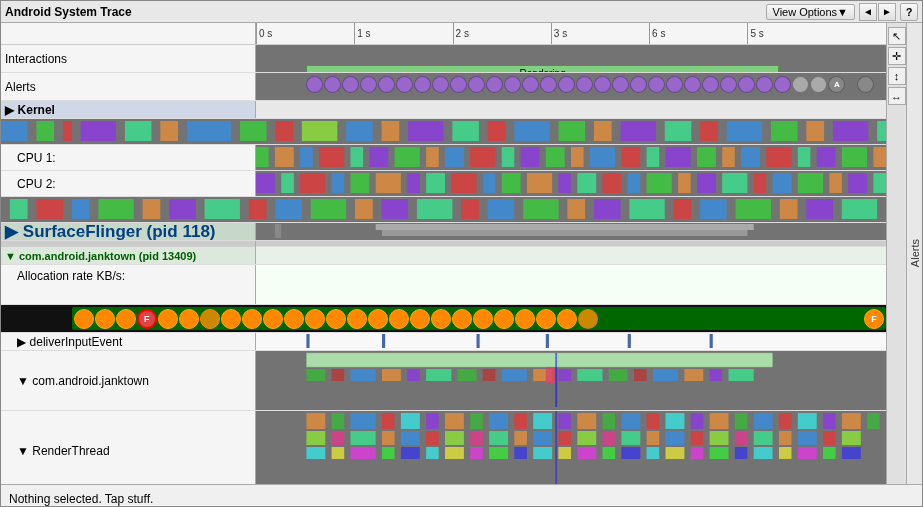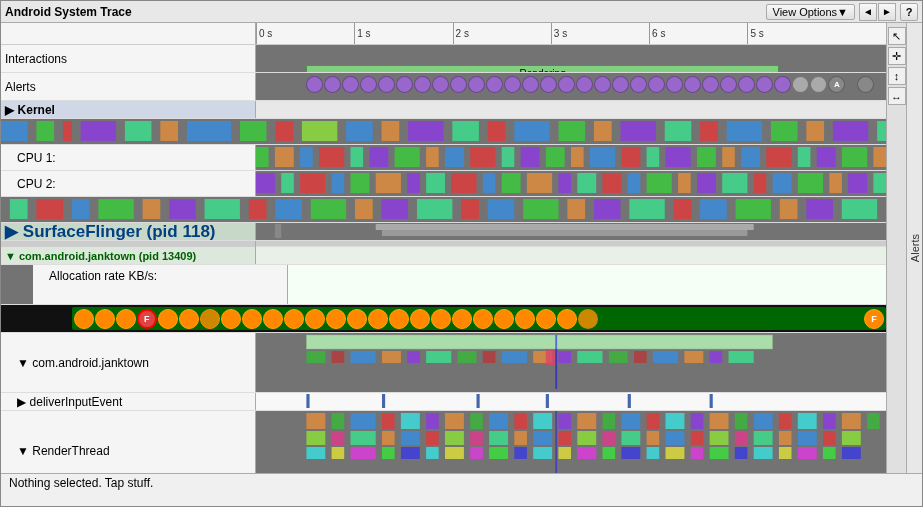--- a/index.html
+++ b/index.html
@@ -37,36 +37,36 @@
     .row-content { flex: 1; position: relative; overflow: hidden; }
 
     
     .row-interactions { height: 28px; }
     .row-alerts { height: 28px; }
     .row-kernel { height: 18px; }
     .row-cpu { height: 26px; }
     .row-surfaceflinger { height: 18px; }
     .row-separator { height: 6px; background: #ccc; }
     .row-janktown { height: 18px; }
-    .row-allocation { height: 40px; padding-left: 32px; }
+    .row-allocation { height: 40px; }
     .row-frames { height: 28px; }
     .row-deliver { height: 18px; }
     .row-android { height: 60px; }
     .row-renderthread { height: 80px; }
 
     
     .track-rendering { position: absolute; top: 20px; height: 16px; background: #80d080; display: flex; align-items: center; justify-content: center; font-size: 10px; color: #000; border: 1px solid #509050; }
     .circle { width: 18px; height: 18px; border-radius: 50%; display: flex; align-items: center; justify-content: center; font-size: 9px; font-weight: bold; border: 1px solid rgba(0,0,0,0.3); }
 
     
     .alerts-sidebar { width: 16px; background: #e8e8e8; border-left: 1px solid #aaa; display: flex; align-items: center; justify-content: center; }
     .alerts-label { writing-mode: vertical-rl; font-size: 11px; color: #333; transform: rotate(180deg); }
 
     
-    .status-bar { height: 22px; background: #f0f0f0; border-top: 1px solid #aaa; display: flex; align-items: flex-end; padding: 16px 8px; font-size: 12px; }
+    .status-bar { height: 22px; background: #f0f0f0; border-top: 1px solid #aaa; display: flex; align-items: flex-start; padding: 7px 8px; font-size: 12px; }
 
     
     .tool-panel { width: 20px; background: #e0e0e0; border-left: 1px solid #aaa; display: flex; flex-direction: column; align-items: center; padding-top: 4px; gap: 2px; }
     .tool-btn { width: 18px; height: 18px; background: #f0f0f0; border: 1px solid #aaa; display: flex; align-items: center; justify-content: center; font-size: 11px; cursor: pointer; }
 
     .outer-wrapper { display: flex; flex: 1; overflow: hidden; }
     .timeline-wrapper { flex: 1; display: flex; flex-direction: column; overflow: hidden; }
 
   </style>
 </head>
@@ -359,20 +359,35 @@
                   <div style="width:20px;height:20px;border-radius:50%;background:#ff8800;border:1px solid #ffaa00;flex-shrink:0;"></div>
                   <div style="width:20px;height:20px;border-radius:50%;background:#ff8800;border:1px solid #ffaa00;flex-shrink:0;"></div>
                   <div style="width:20px;height:20px;border-radius:50%;background:#cc8800;flex-shrink:0;"></div>
                   <div style="flex:1;"></div>
                   <div style="width:20px;height:20px;border-radius:50%;background:#ff8800;border:1px solid #ffaa00;flex-shrink:0;display:flex;align-items:center;justify-content:center;font-size:9px;color:#fff;font-weight:bold;">F</div>
                 </div>
               </div>
             </div>
           </div>
 
+          <div class="trace-row row-deliver">
+            <div class="row-label indented">▶ deliverInputEvent</div>
+            <div class="row-content" style="background:#f8f8f8;">
+              
+              <svg width="100%" height="100%" preserveAspectRatio="none" xmlns="http://www.w3.org/2000/svg">
+                <rect x="8%" y="1" width="0.5%" height="14" fill="#4466aa"></rect>
+                <rect x="20%" y="1" width="0.5%" height="14" fill="#4466aa"></rect>
+                <rect x="35%" y="1" width="0.5%" height="14" fill="#4466aa"></rect>
+                <rect x="46%" y="1" width="0.5%" height="14" fill="#4466aa"></rect>
+                <rect x="59%" y="1" width="0.5%" height="14" fill="#4466aa"></rect>
+                <rect x="72%" y="1" width="0.5%" height="14" fill="#4466aa"></rect>
+              </svg>
+            </div>
+          </div>
+
           <div class="trace-row row-android">
             <div class="row-label indented">▼ com.android.janktown</div>
             <div class="row-content">
               <svg width="100%" height="100%" preserveAspectRatio="none" xmlns="http://www.w3.org/2000/svg">
 
                 <rect x="8%" y="2" width="74%" height="14" fill="#aaddaa" stroke="#88bb88" stroke-width="0.5"></rect>
 
                 <rect x="8%" y="18" width="3%" height="12" fill="#44aa44"></rect>
                 <rect x="12%" y="18" width="2%" height="12" fill="#aa4444"></rect>
                 <rect x="15%" y="18" width="4%" height="12" fill="#4488cc"></rect>
@@ -387,35 +402,20 @@
                 <rect x="51%" y="18" width="4%" height="12" fill="#44cc88"></rect>
                 <rect x="56%" y="18" width="3%" height="12" fill="#44aa44"></rect>
                 <rect x="60%" y="18" width="2%" height="12" fill="#aa4444"></rect>
                 <rect x="63%" y="18" width="4%" height="12" fill="#4488cc"></rect>
                 <rect x="68%" y="18" width="3%" height="12" fill="#cc8844"></rect>
                 <rect x="72%" y="18" width="2%" height="12" fill="#8844cc"></rect>
                 <rect x="75%" y="18" width="4%" height="12" fill="#44cc88"></rect>
 
                 <rect x="46%" y="16" width="1.5%" height="16" fill="#dd4466" opacity="0.8"></rect>
                 <rect x="47.5%" y="2" width="0.3%" height="54" fill="#0000ff" opacity="0.5"></rect>
-              </svg>
-            </div>
-          </div>
-
-          <div class="trace-row row-deliver">
-            <div class="row-label indented">▶ deliverInputEvent</div>
-            <div class="row-content" style="background:#f8f8f8;">
-              
-              <svg width="100%" height="100%" preserveAspectRatio="none" xmlns="http://www.w3.org/2000/svg">
-                <rect x="8%" y="1" width="0.5%" height="14" fill="#4466aa"></rect>
-                <rect x="20%" y="1" width="0.5%" height="14" fill="#4466aa"></rect>
-                <rect x="35%" y="1" width="0.5%" height="14" fill="#4466aa"></rect>
-                <rect x="46%" y="1" width="0.5%" height="14" fill="#4466aa"></rect>
-                <rect x="59%" y="1" width="0.5%" height="14" fill="#4466aa"></rect>
-                <rect x="72%" y="1" width="0.5%" height="14" fill="#4466aa"></rect>
               </svg>
             </div>
           </div>
 
           <div class="trace-row row-renderthread">
             <div class="row-label indented">▼ RenderThread</div>
             <div class="row-content">
               <svg width="100%" height="100%" preserveAspectRatio="none" xmlns="http://www.w3.org/2000/svg">
 
                 <rect x="8%" y="2" width="3%" height="16" fill="#cc8844"></rect>

